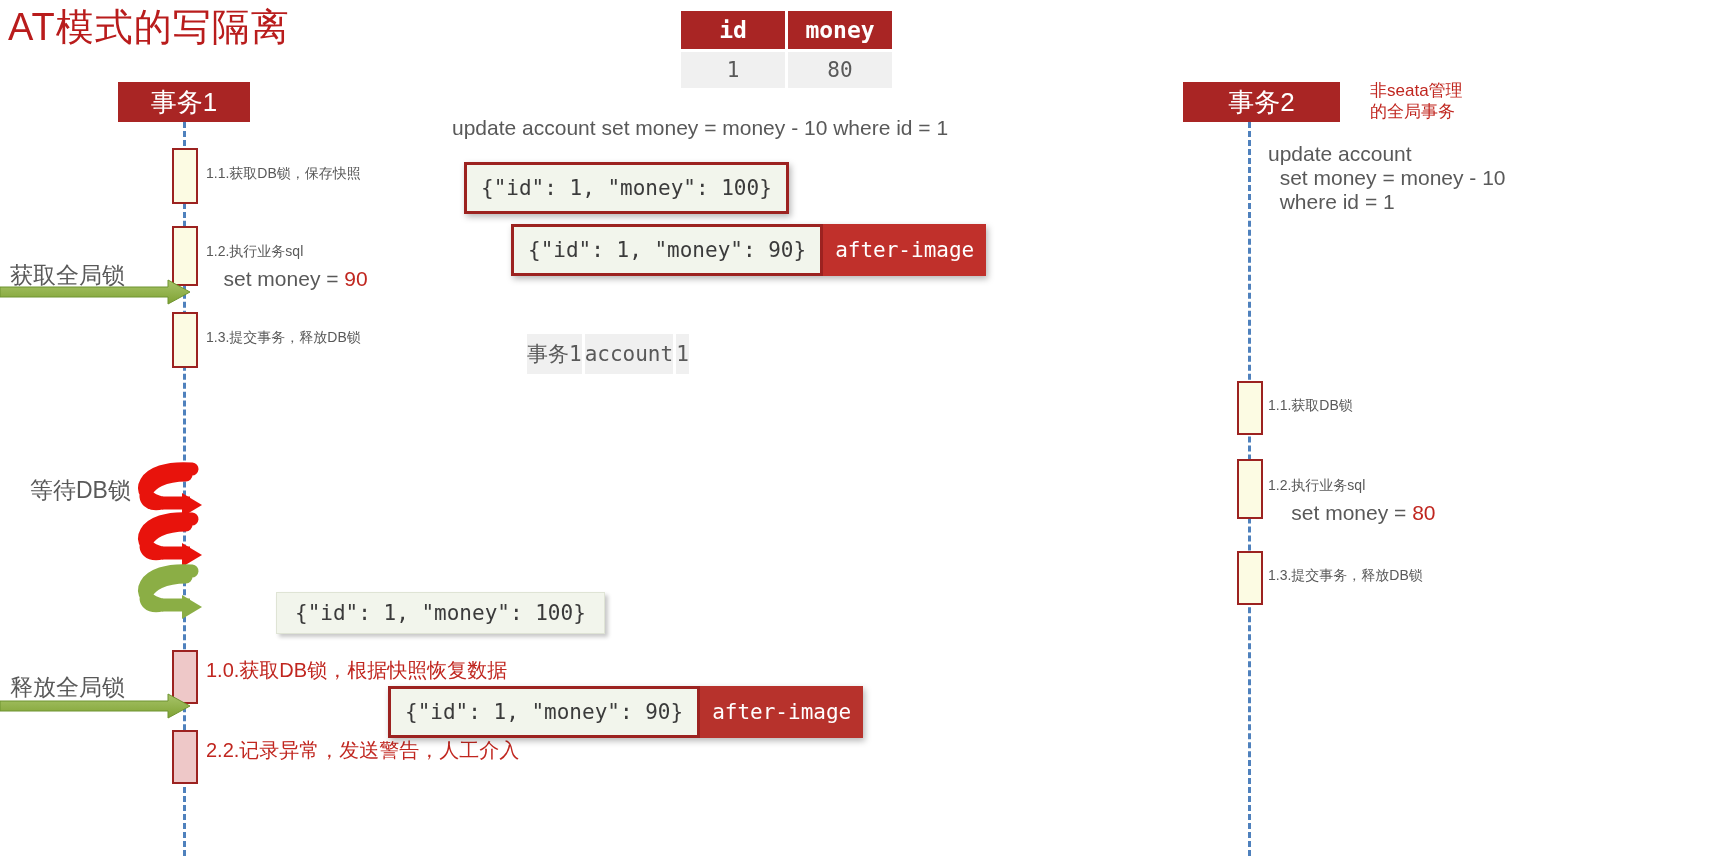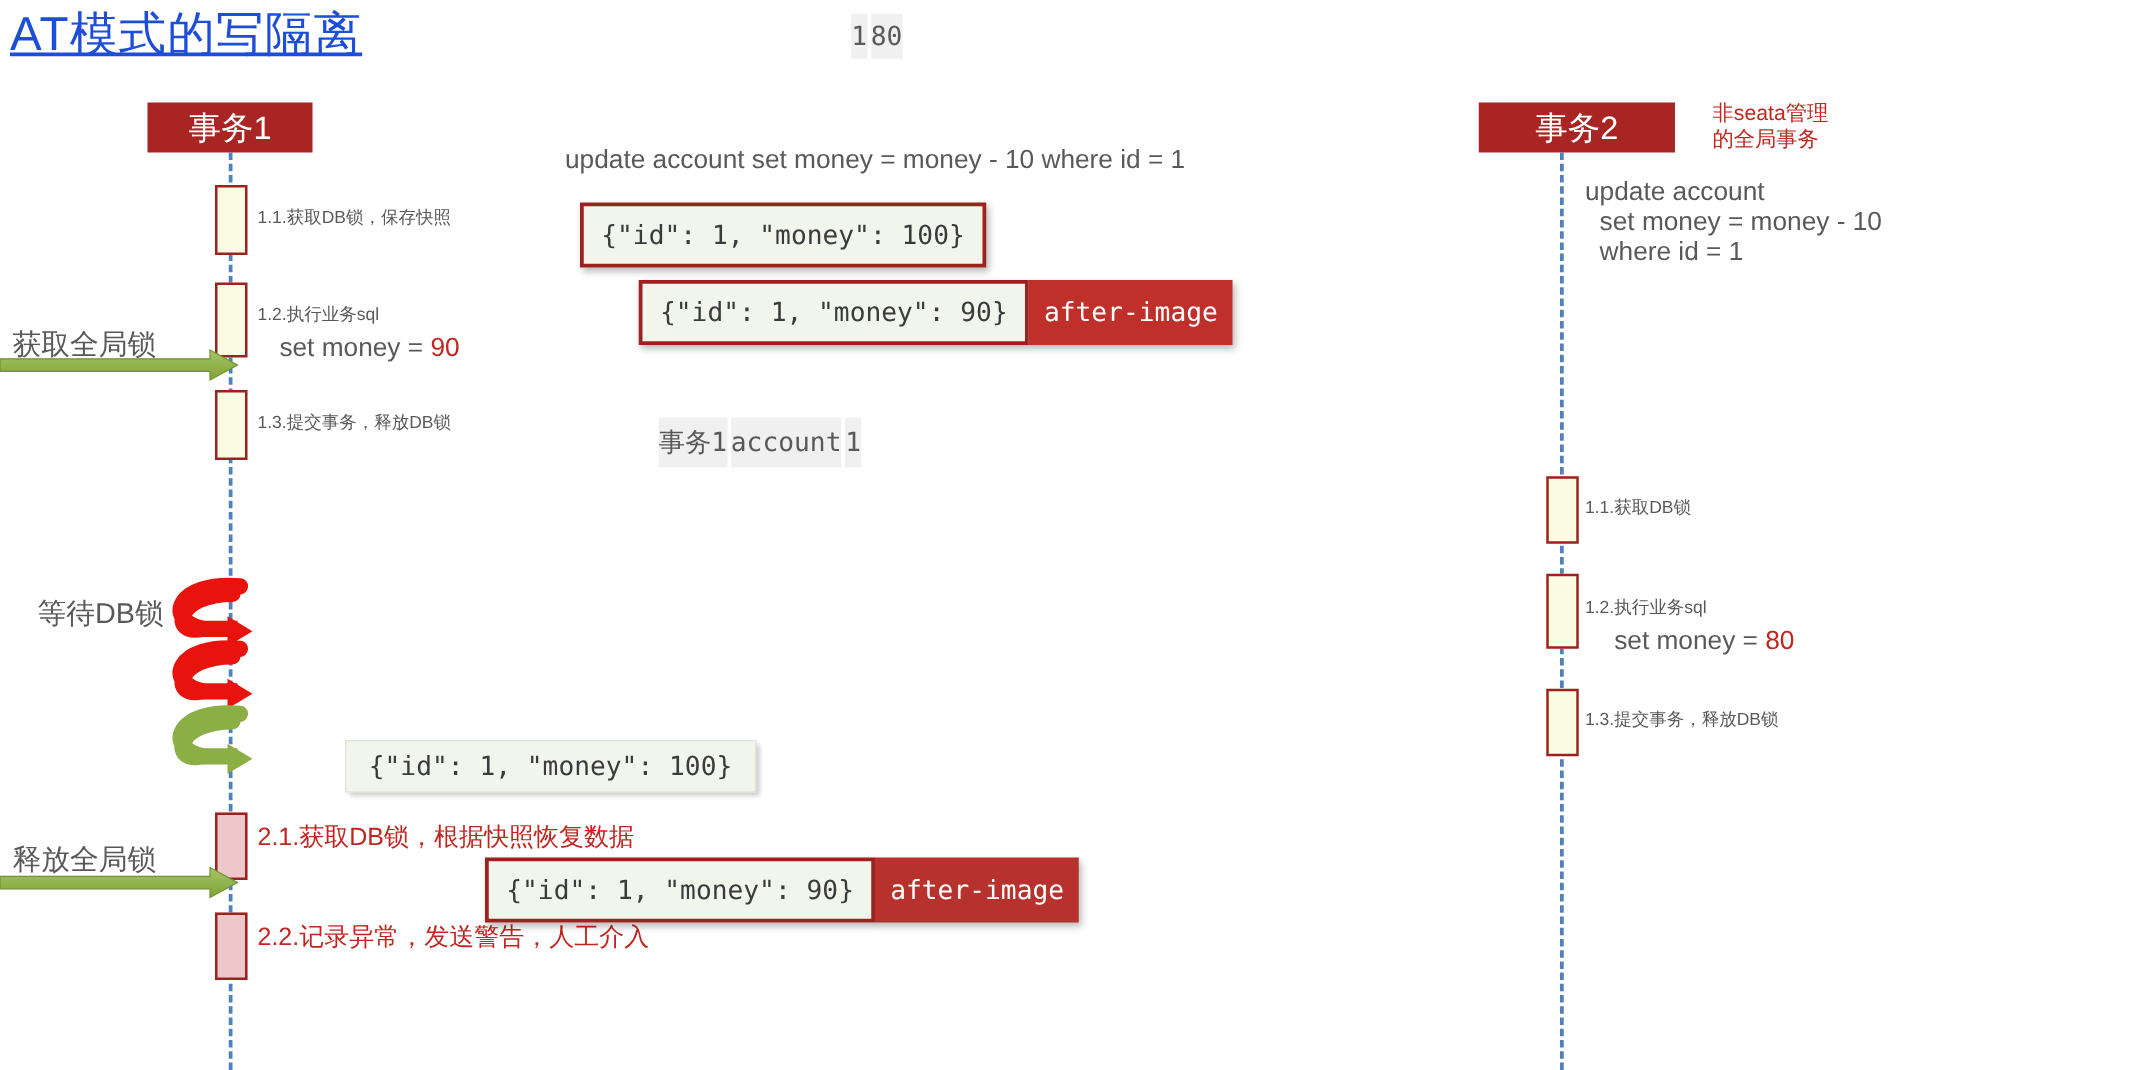--- a/index.html
+++ b/index.html
@@ -5,23 +5,22 @@
   html,body{margin:0;padding:0;}
   body{
     width:1723px;height:856px;position:relative;background:#ffffff;
     font-family:"Liberation Sans","DejaVu Sans",sans-serif;
     overflow:hidden;
   }
   .abs{position:absolute;}
 
   
   #title{
-    left:8px;top:2px;font-size:38px;color:#1d4ed8;letter-spacing:1px;
+    left:8px;top:2px;font-size:38px;color:#b91c1c;letter-spacing:1px;
     white-space:nowrap;
-    text-decoration:underline;
   }
 
   
   .lane-header{
     background:#a92524;color:#ffffff;font-size:26px;
     display:flex;align-items:center;justify-content:center;
     white-space:nowrap;
   }
   #lane1-header{left:118px;top:82px;width:132px;height:40px;}
   #lane2-header{left:1183px;top:82px;width:157px;height:40px;}
@@ -98,20 +97,24 @@
   .note{font-size:17px;color:#c0261f;line-height:21px;white-space:pre;}
 </style>
 </head>
 <body>
 
 <div class="abs" id="title">AT模式的写隔离</div>
 
 <div class="abs" style="left:678px;top:8px;">
   <table class="dt">
     <tbody>
+        <tr>
+      <th style="width:104px;">id</th>
+      <th style="width:104px;">money</th>
+    </tr>
     <tr>
       <td>1</td>
       <td>80</td>
     </tr>
   </tbody>
     </table>
 </div>
 
 <div class="abs sql" style="left:452px;top:115px;">update account set money = money - 10 where id = 1</div>
 
@@ -121,21 +124,21 @@
 <div class="abs act" style="left:172px;top:148px;height:52px;"></div>
 <div class="abs act" style="left:172px;top:226px;height:56px;"></div>
 <div class="abs act" style="left:172px;top:312px;height:52px;"></div>
 <div class="abs act-rb" style="left:172px;top:650px;height:50px;"></div>
 <div class="abs act-rb" style="left:172px;top:730px;height:50px;"></div>
 
 <div class="abs step" style="left:206px;top:160px;">1.1.获取DB锁，保存快照</div>
 <div class="abs step" style="left:206px;top:238px;">1.2.执行业务sql</div>
 <div class="abs sql" style="left:206px;top:266px;"><span>   set money = </span><span class="num-red">90</span></div>
 <div class="abs step" style="left:206px;top:324px;">1.3.提交事务，释放DB锁</div>
-<div class="abs step-red" style="left:206px;top:657px;">2.1.获取DB锁，根据快照恢复数据</div>
+<div class="abs step-red" style="left:206px;top:657px;">1.0.获取DB锁，根据快照恢复数据</div>
 <div class="abs step-red" style="left:206px;top:737px;">2.2.记录异常，发送警告，人工介入</div>
 
 <div class="abs img-row" style="left:464px;top:162px;">
   <div class="img-json" style="height:46px;">{"id": 1, "money": 100}</div>
 </div>
 
 <div class="abs img-row" style="left:511px;top:224px;">
   <div class="img-json" style="height:46px;">{"id": 1, "money": 90}</div>
   <div class="img-tag" style="height:52px;">after-image</div>
 </div>

